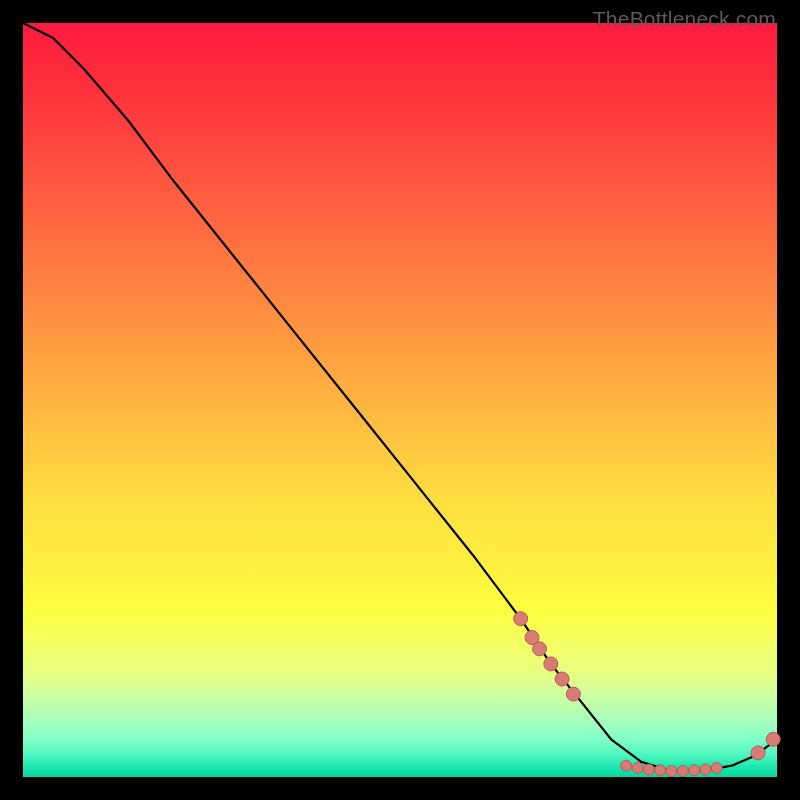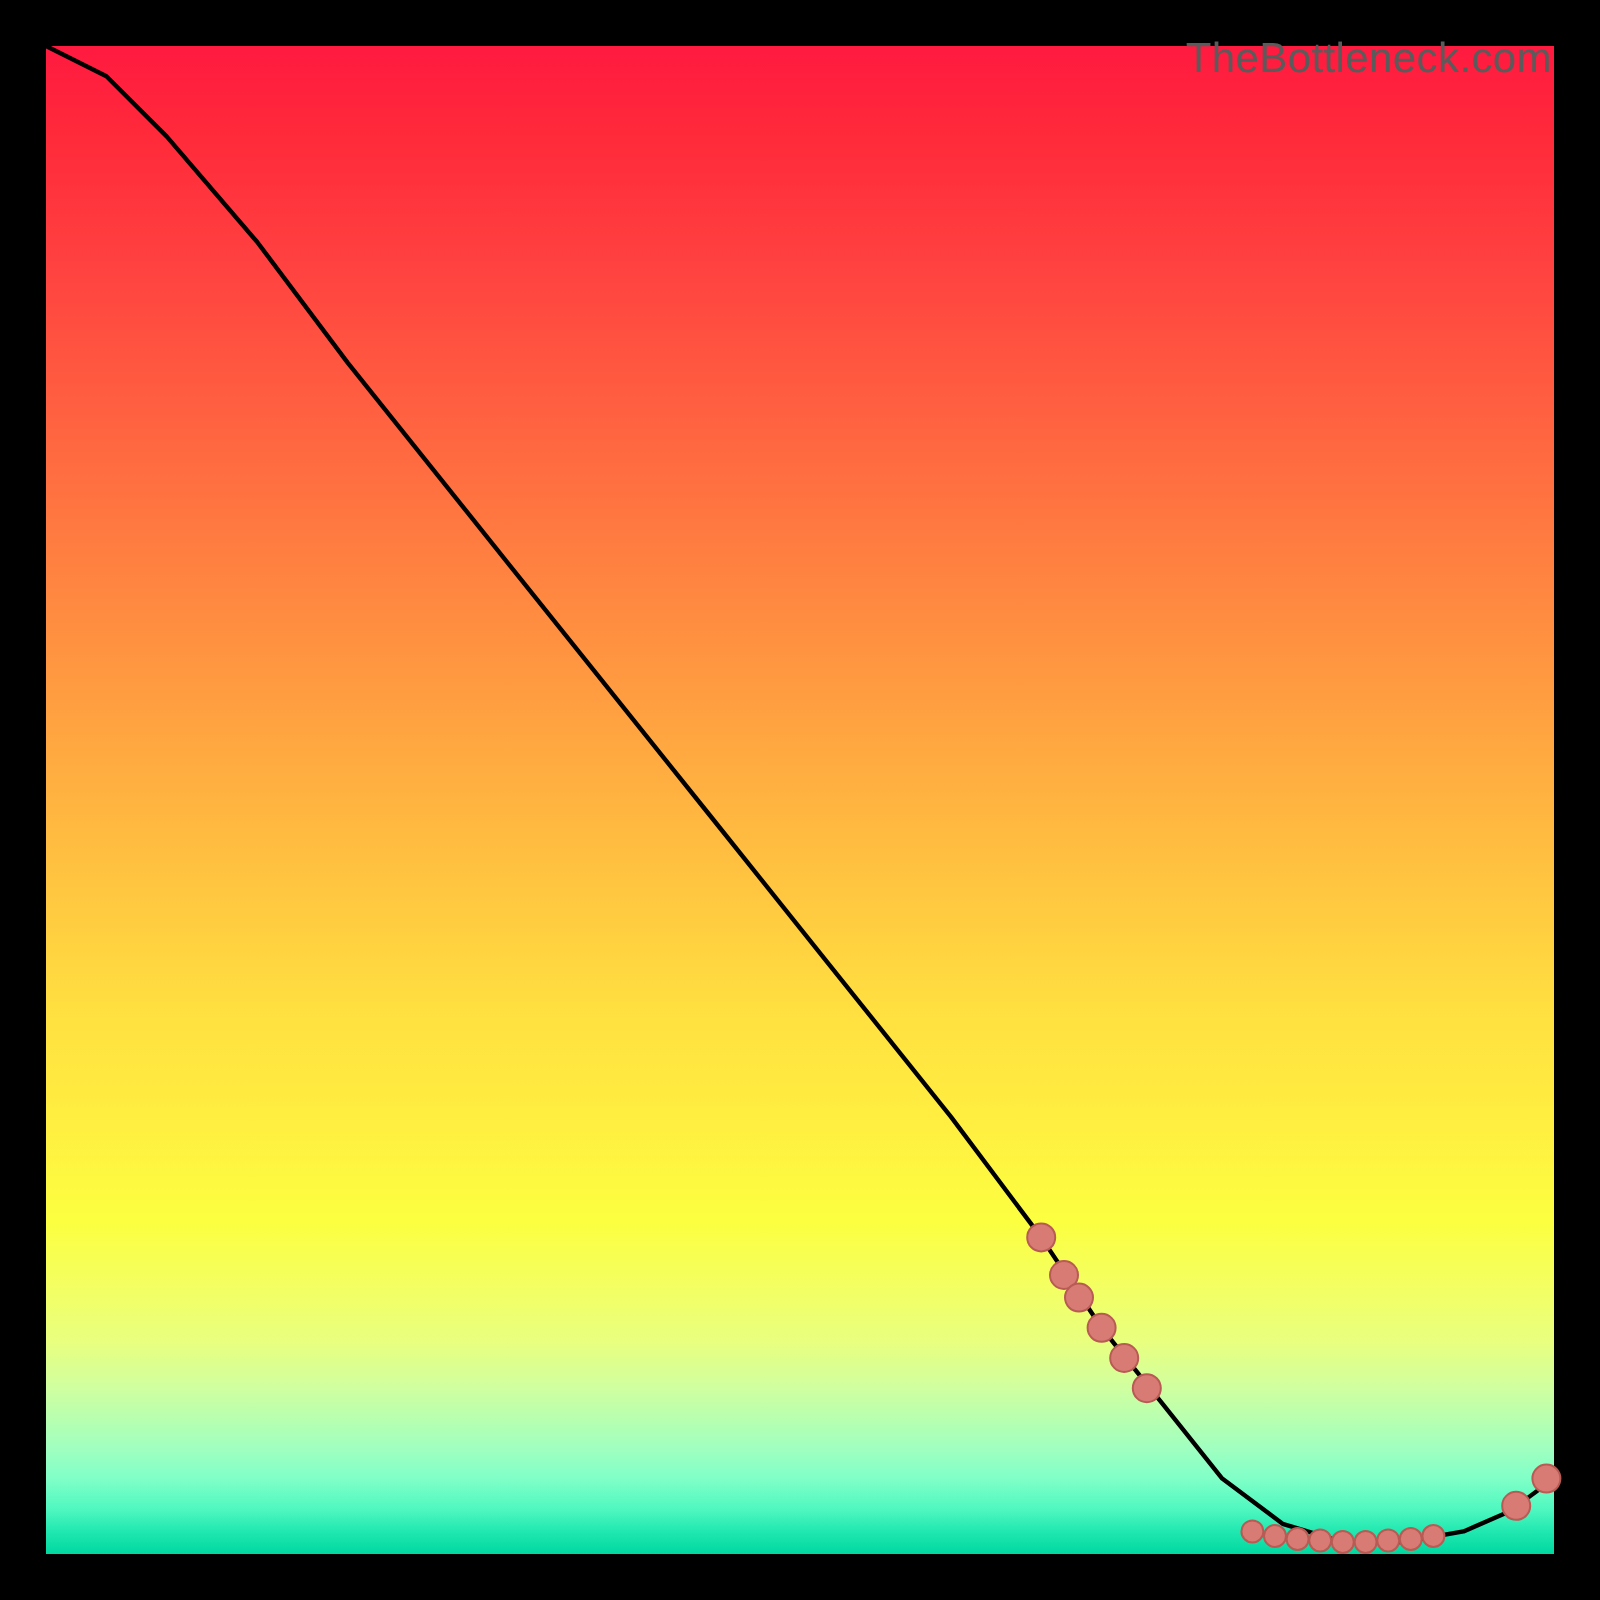--- a/index.html
+++ b/index.html
@@ -34,21 +34,21 @@
       #b8ffb0 91%,
       #a0ffc0 93%,
       #80ffc8 95%,
       #50f8c0 97%,
       #20e8b0 98.5%,
       #00d8a0 100%
     );
   }
   .watermark {
     position: absolute;
-    top: 18px;
+    top: 7px;
     right: 24px;
     color: #5b5b5b;
     font-size: 21px;
     font-weight: 500;
     letter-spacing: 0.2px;
     user-select: none;
   }
   svg.plot {
     position: absolute;
     left: 23px;

